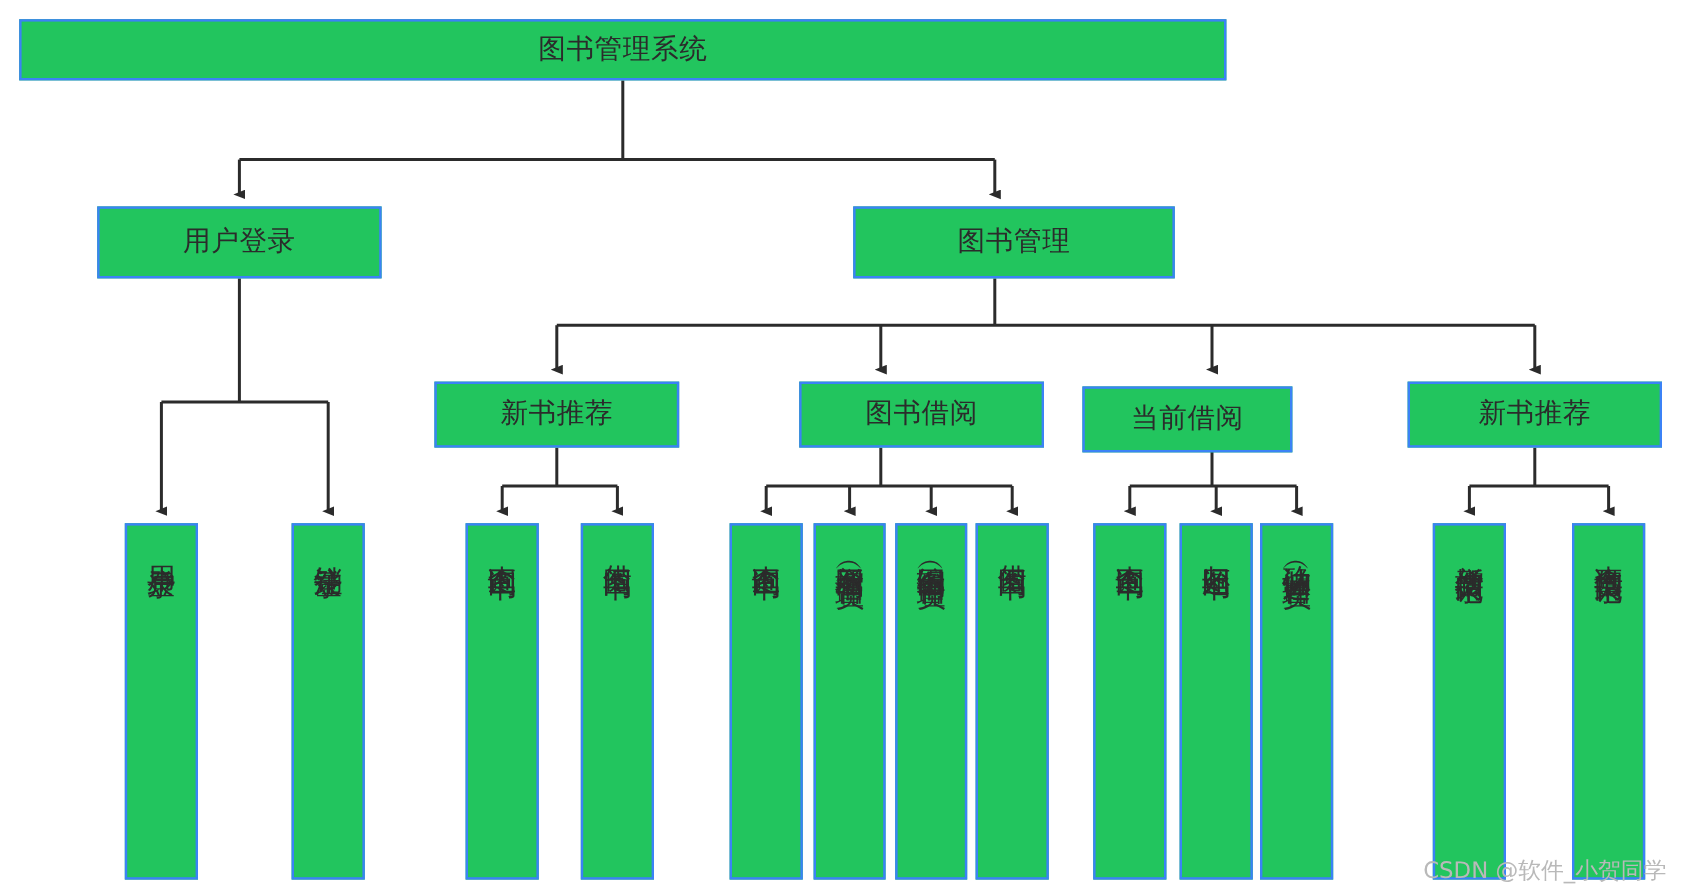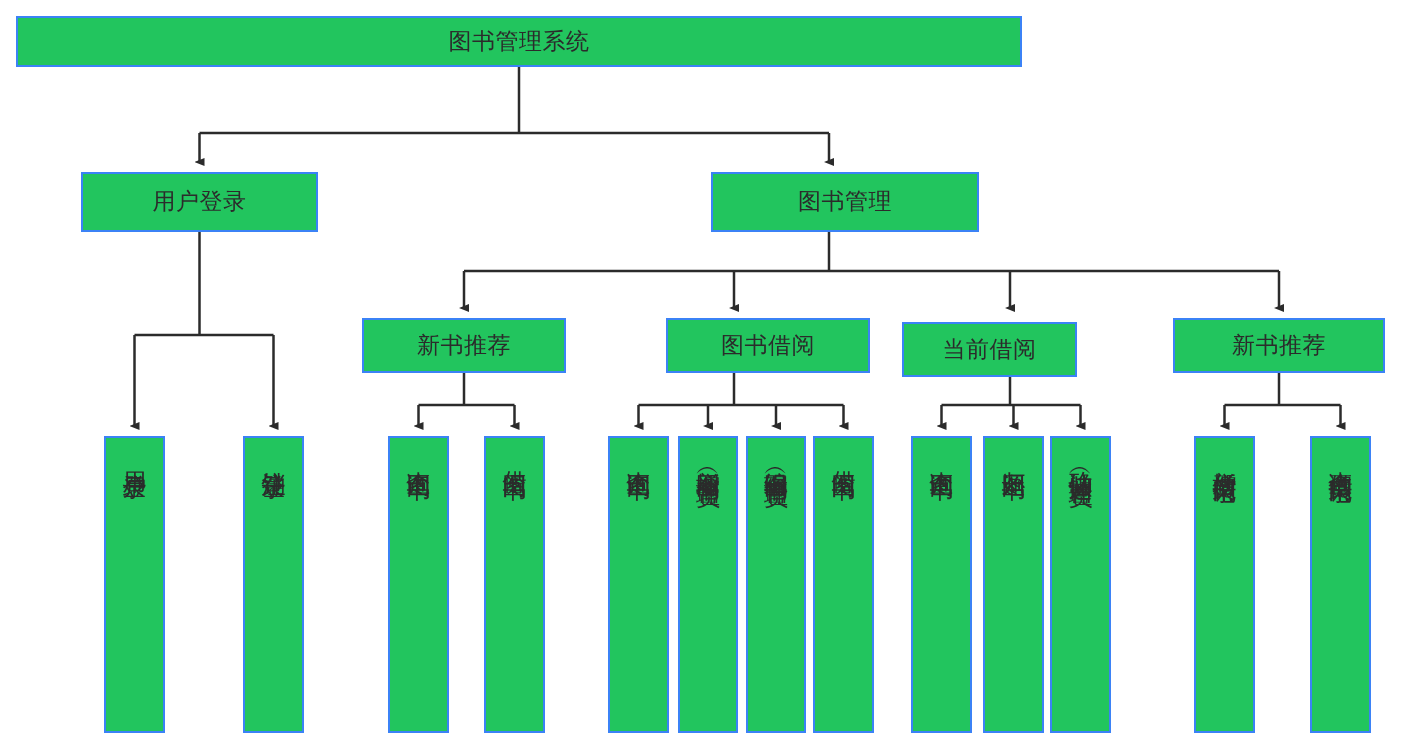--- a/index.html
+++ b/index.html
@@ -173,14 +173,15 @@
         <span class="lbl">确认归还（管理员）</span>
       </div>
       <div class="node vert" style="left: 1194px; top: 436px; width: 61px; height: 297px;">
         <span class="lbl">新增借阅记录</span>
       </div>
       <div class="node vert" style="left: 1310px; top: 436px; width: 61px; height: 297px;">
         <span class="lbl">查询借阅记录</span>
       </div>
     </div>
 
+  <div class="watermark">CSDN @软件_小贺同学</div>
 
 </div>
 
 </body></html>

